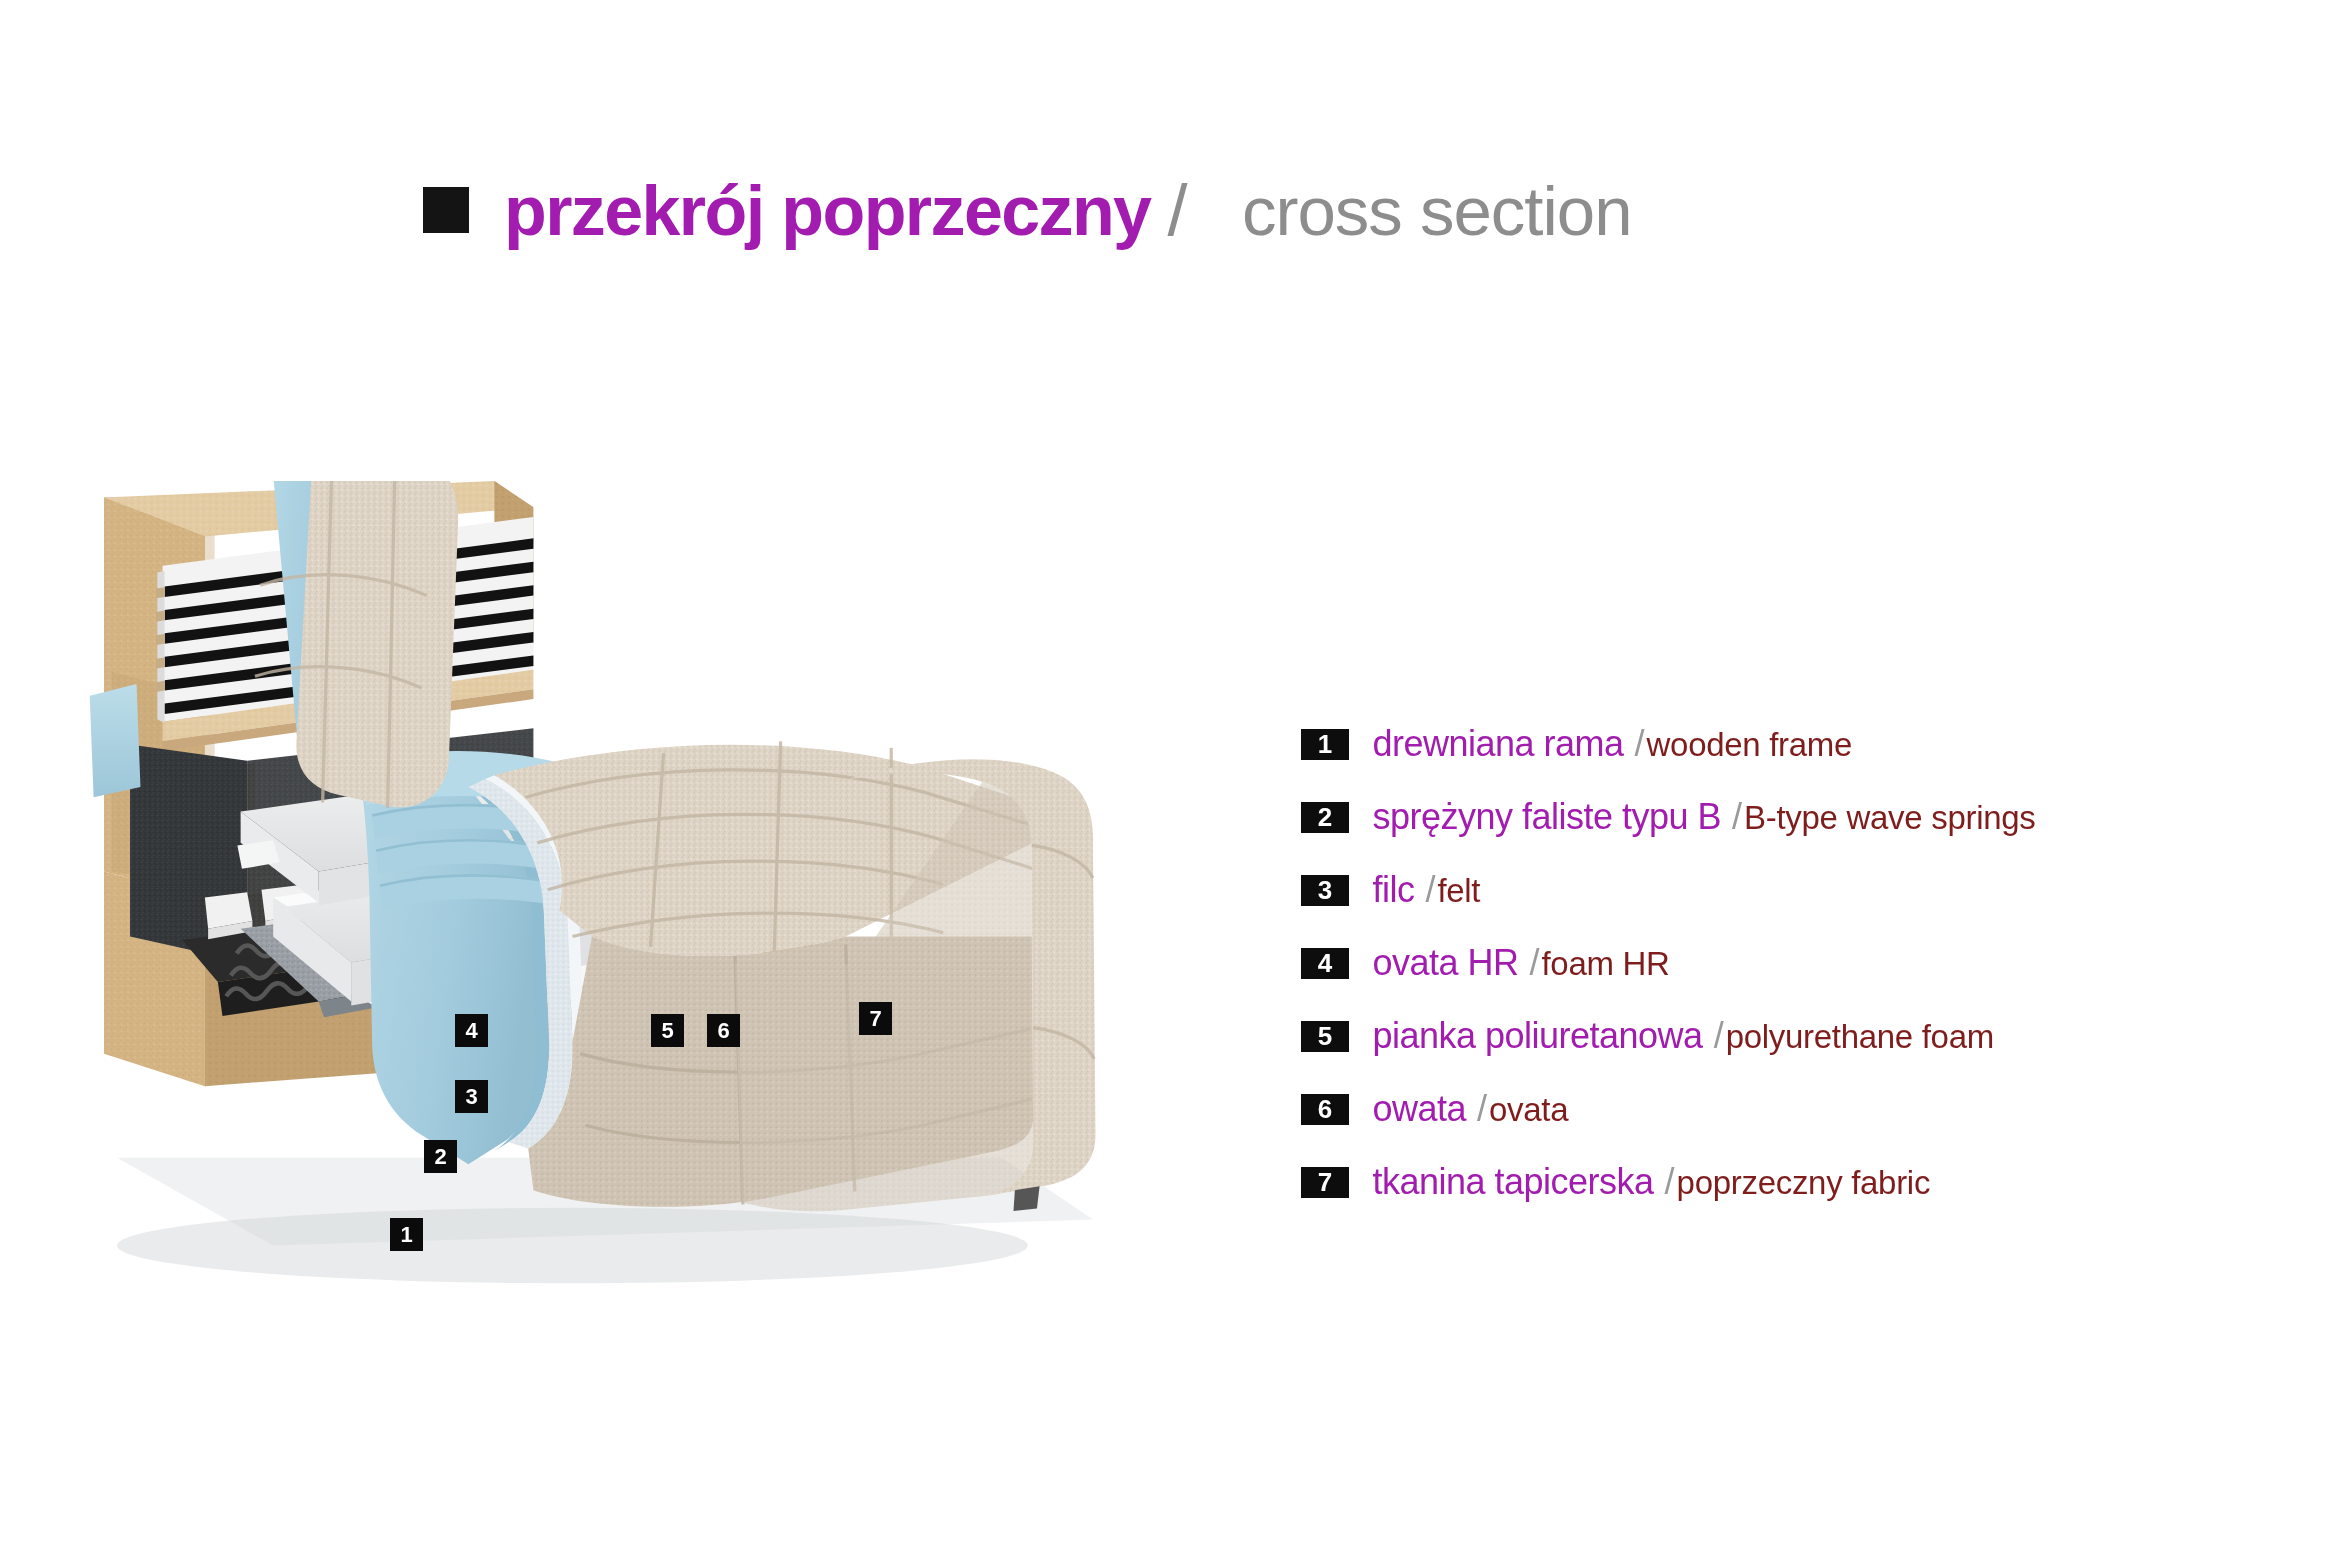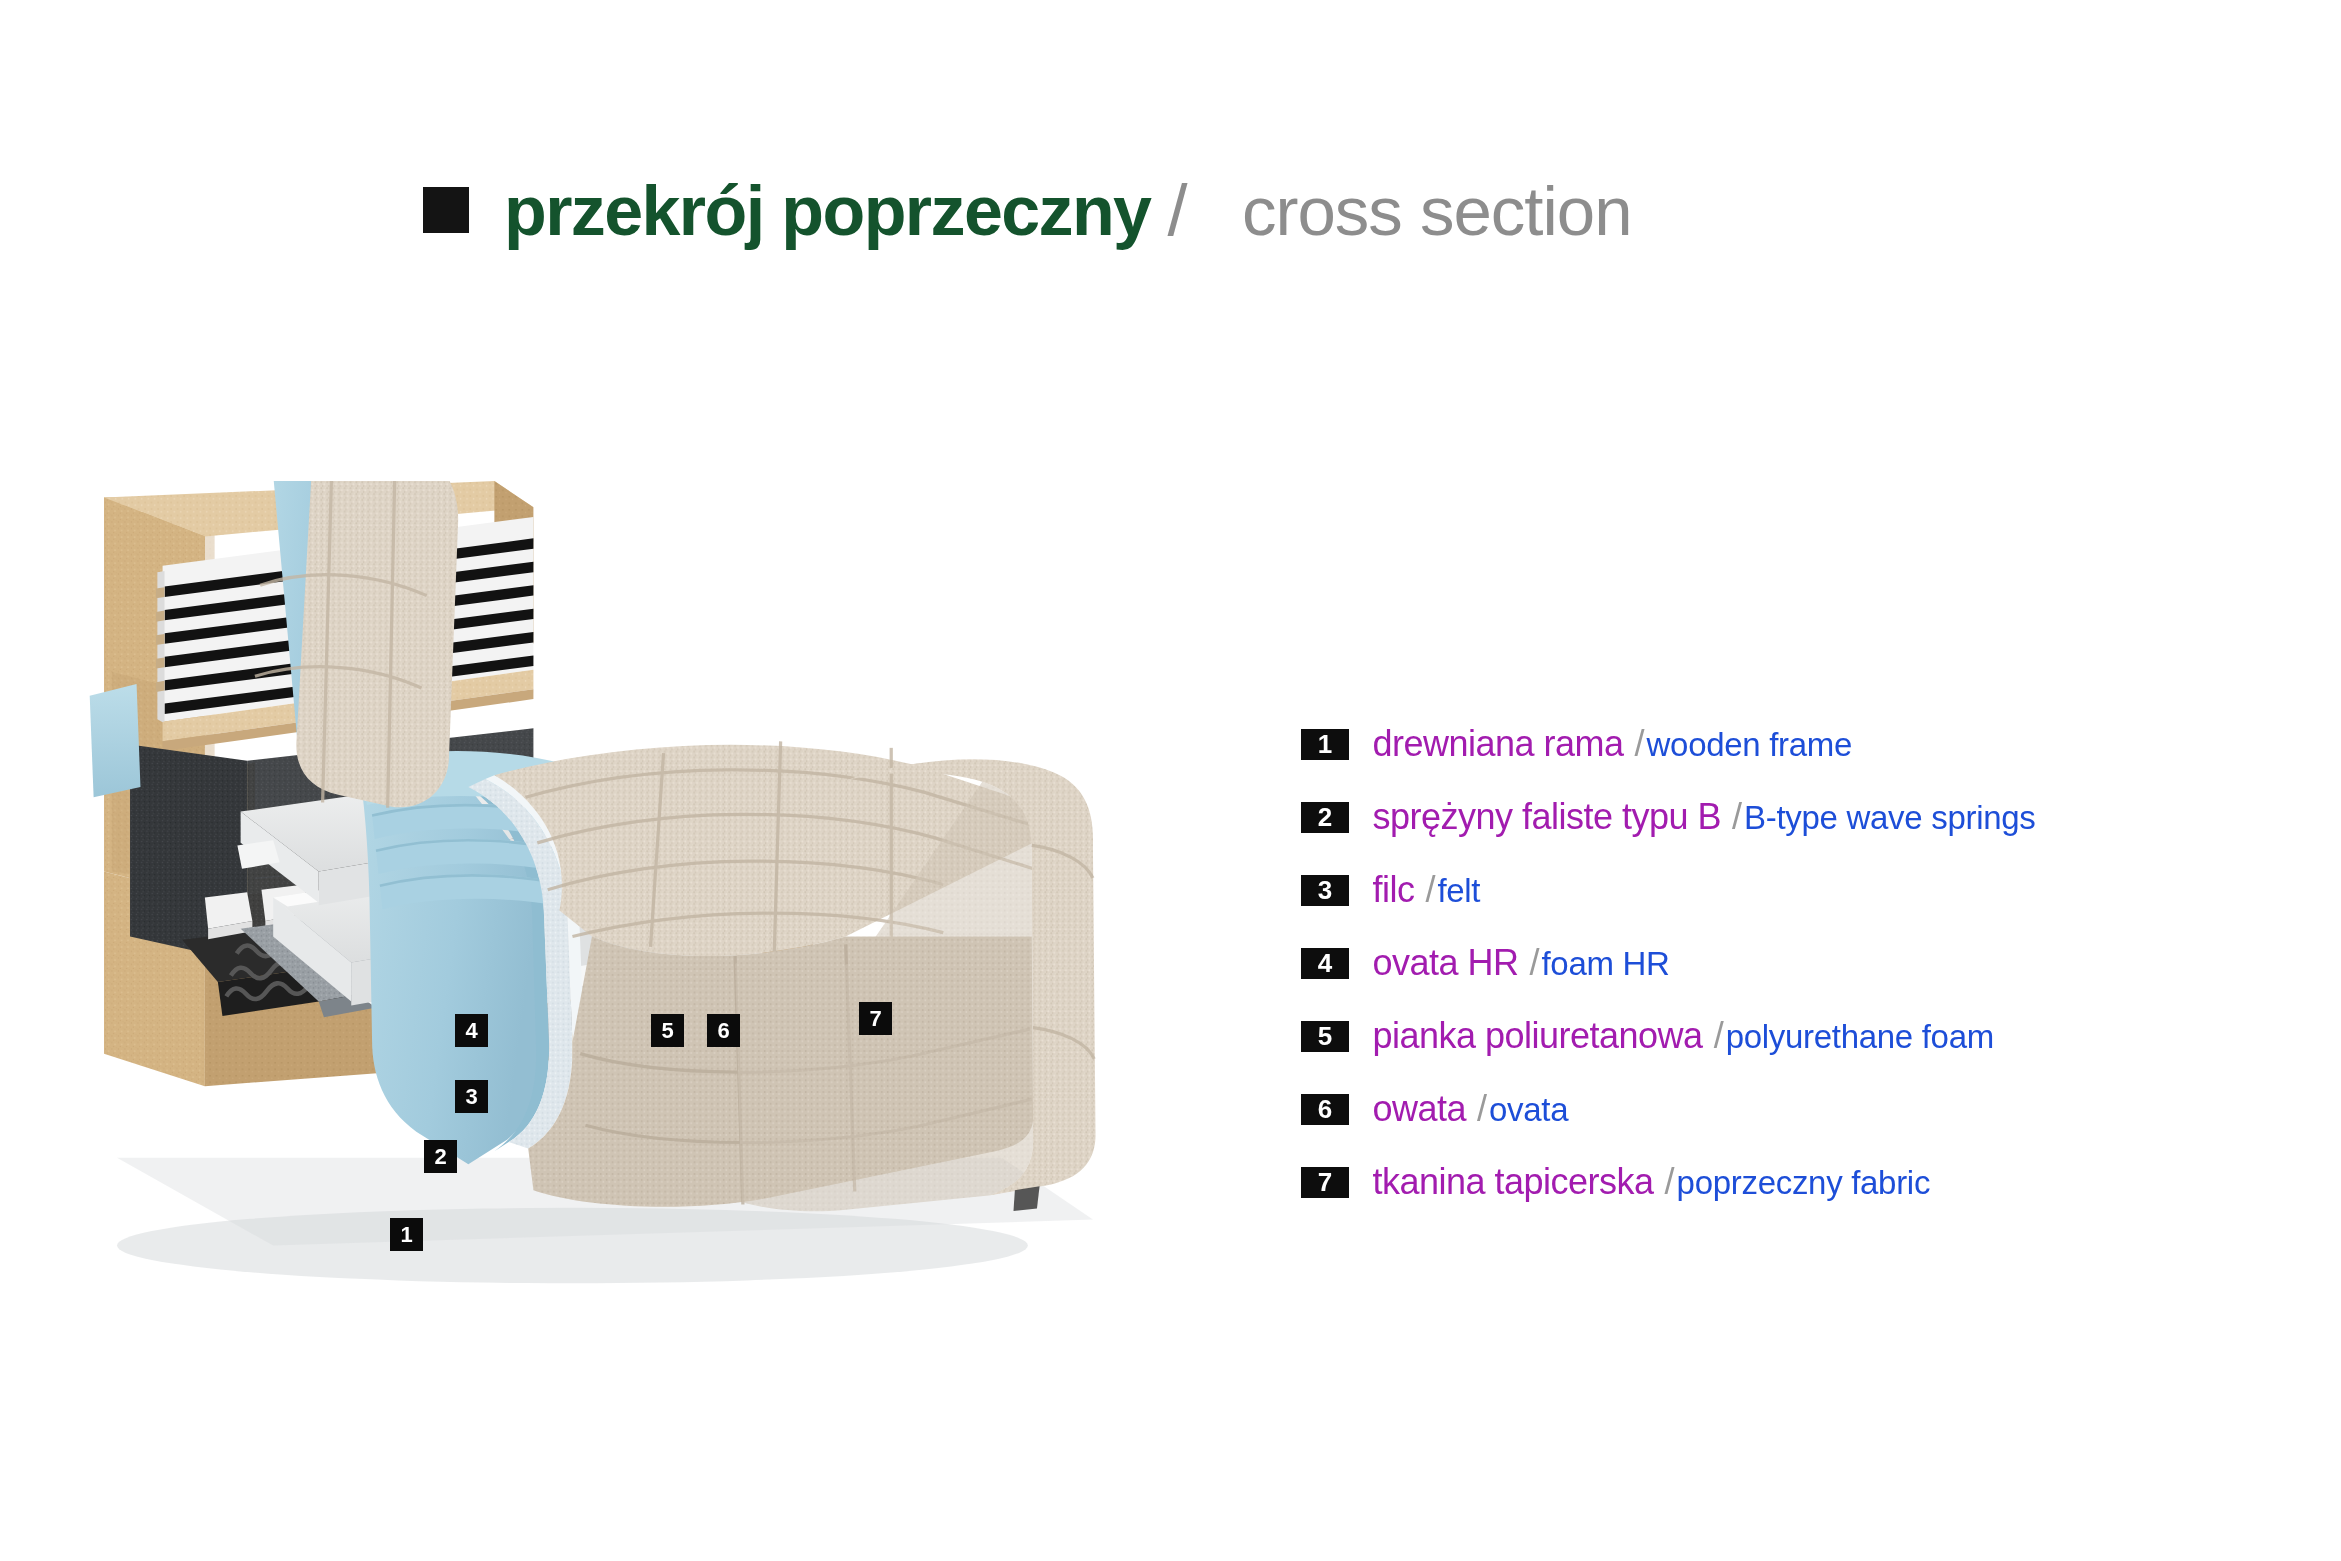--- a/index.html
+++ b/index.html
@@ -12,21 +12,21 @@
   #page { position: relative; width: 2342px; height: 1561px; background: #fff; }
 
   
   #title-bar {
     position: absolute; left: 423px; top: 169px;
     display: flex; align-items: center; gap: 35px;
   }
   #title-bullet { width: 46px; height: 46px; background: #141414; flex: 0 0 auto; }
   #title-text { display: flex; align-items: baseline; white-space: nowrap; }
   #title-pl {
-    font-size: 70px; font-weight: 700; color: #14532d;
+    font-size: 70px; font-weight: 700; color: #a21caf;
     letter-spacing: -1.6px;
     text-align: right;
   }
   #title-slash {
     font-size: 72px; font-weight: 300; color: #8d8d8d;
     margin: 0 6.5px 0 17px;
   }
   #title-en {
     font-size: 69px; font-weight: 400; color: #8d8d8d;
     letter-spacing: -1px;
@@ -38,21 +38,21 @@
   .legend-row { display: flex; align-items: center; height: 48px; margin-bottom: 25px; }
   .legend-badge {
     width: 48px; height: 31px; background: #0d0d0d; color: #fff;
     font-size: 26px; font-weight: 700; display: flex;
     align-items: center; justify-content: center; flex: 0 0 auto;
     letter-spacing: 0;
   }
   .legend-label { margin-left: 23.4px; white-space: nowrap; display: flex; align-items: baseline; }
   .legend-pl { font-size: 36px; font-weight: 400; color: #a21caf; letter-spacing: -0.5px; }
   .legend-slash { font-size: 36px; font-weight: 300; color: #9a9a9a; margin: 0 2px 0 11px; }
-  .legend-en { font-size: 33px; font-weight: 400; color: #1d4ed8; letter-spacing: -0.3px; }
+  .legend-en { font-size: 33px; font-weight: 400; color: #7f1d1d; letter-spacing: -0.3px; }
 
   
   #sofa { position: absolute; left: 78px; top: 481px; width: 1119px; height: 846px; }
   #sofa svg { display: block; width: 1119px; height: 846px; }
 
   
   .marker {
     position: absolute; width: 33px; height: 33px; background: #0b0b0b;
     color: #ffffff; font-size: 22px; font-weight: 700;
     display: flex; align-items: center; justify-content: center;

